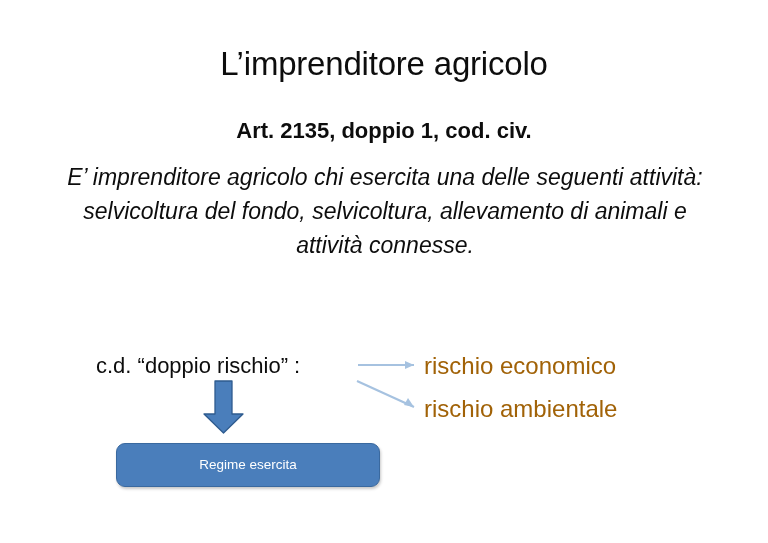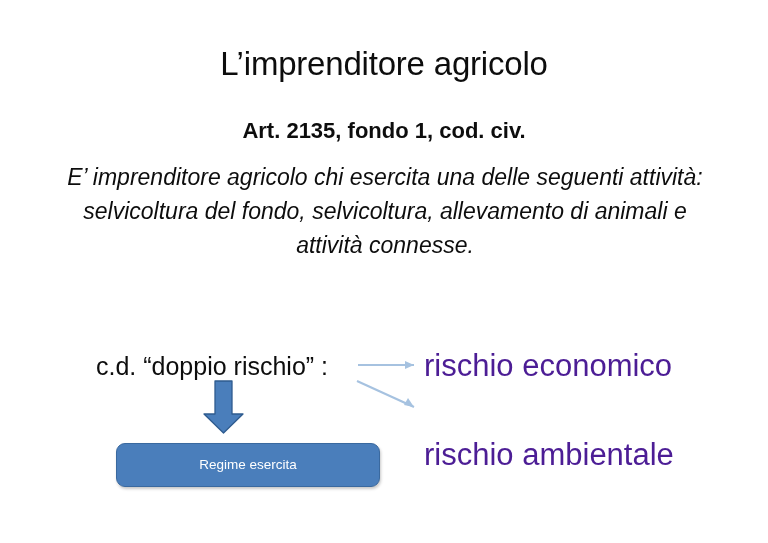--- a/index.html
+++ b/index.html
@@ -59,35 +59,35 @@
     font-style: italic;
     color: #0d0d0d;
     line-height: 34px;
   }
 
   
   .dual-risk-label {
     position: absolute;
     left: 96px;
     top: 350px;
-    font-size: 25px;
+    font-size: 22px;
     color: #0d0d0d;
     line-height: 32px;
     white-space: nowrap;
   }
 
   .risk-item {
     position: absolute;
-    font-size: 31px;
-    color: #4c1d95;
+    font-size: 24px;
+    color: #a16207;
     line-height: 32px;
     white-space: nowrap;
   }
   .risk-economic  { left: 424px; top: 350px; }
-  .risk-environmental { left: 424px; top: 393px; margin-top: 46px; }
+  .risk-environmental { left: 424px; top: 393px; }
 
   
   .arrow-layer {
     position: absolute;
     left: 0;
     top: 0;
     width: 768px;
     height: 543px;
     pointer-events: none;
   }
@@ -113,21 +113,21 @@
     white-space: nowrap;
   }
 </style>
 </head>
 <body>
 
 <div id="slide">
 
   <div class="slide-title">L’imprenditore agricolo</div>
 
-  <div class="article-ref">Art. 2135, fondo 1, cod. civ.</div>
+  <div class="article-ref">Art. 2135, doppio 1, cod. civ.</div>
 
   <div class="definition">E’ imprenditore agricolo chi esercita una delle seguenti attività: selvicoltura del fondo, selvicoltura, allevamento di animali e attività connesse.</div>
 
   <div class="dual-risk-label">c.d. “doppio rischio” :</div>
 
   <div class="risk-item risk-economic">rischio economico</div>
 
   <div class="risk-item risk-environmental">rischio ambientale</div>
 
   <svg class="arrow-layer" viewBox="0 0 768 543">

